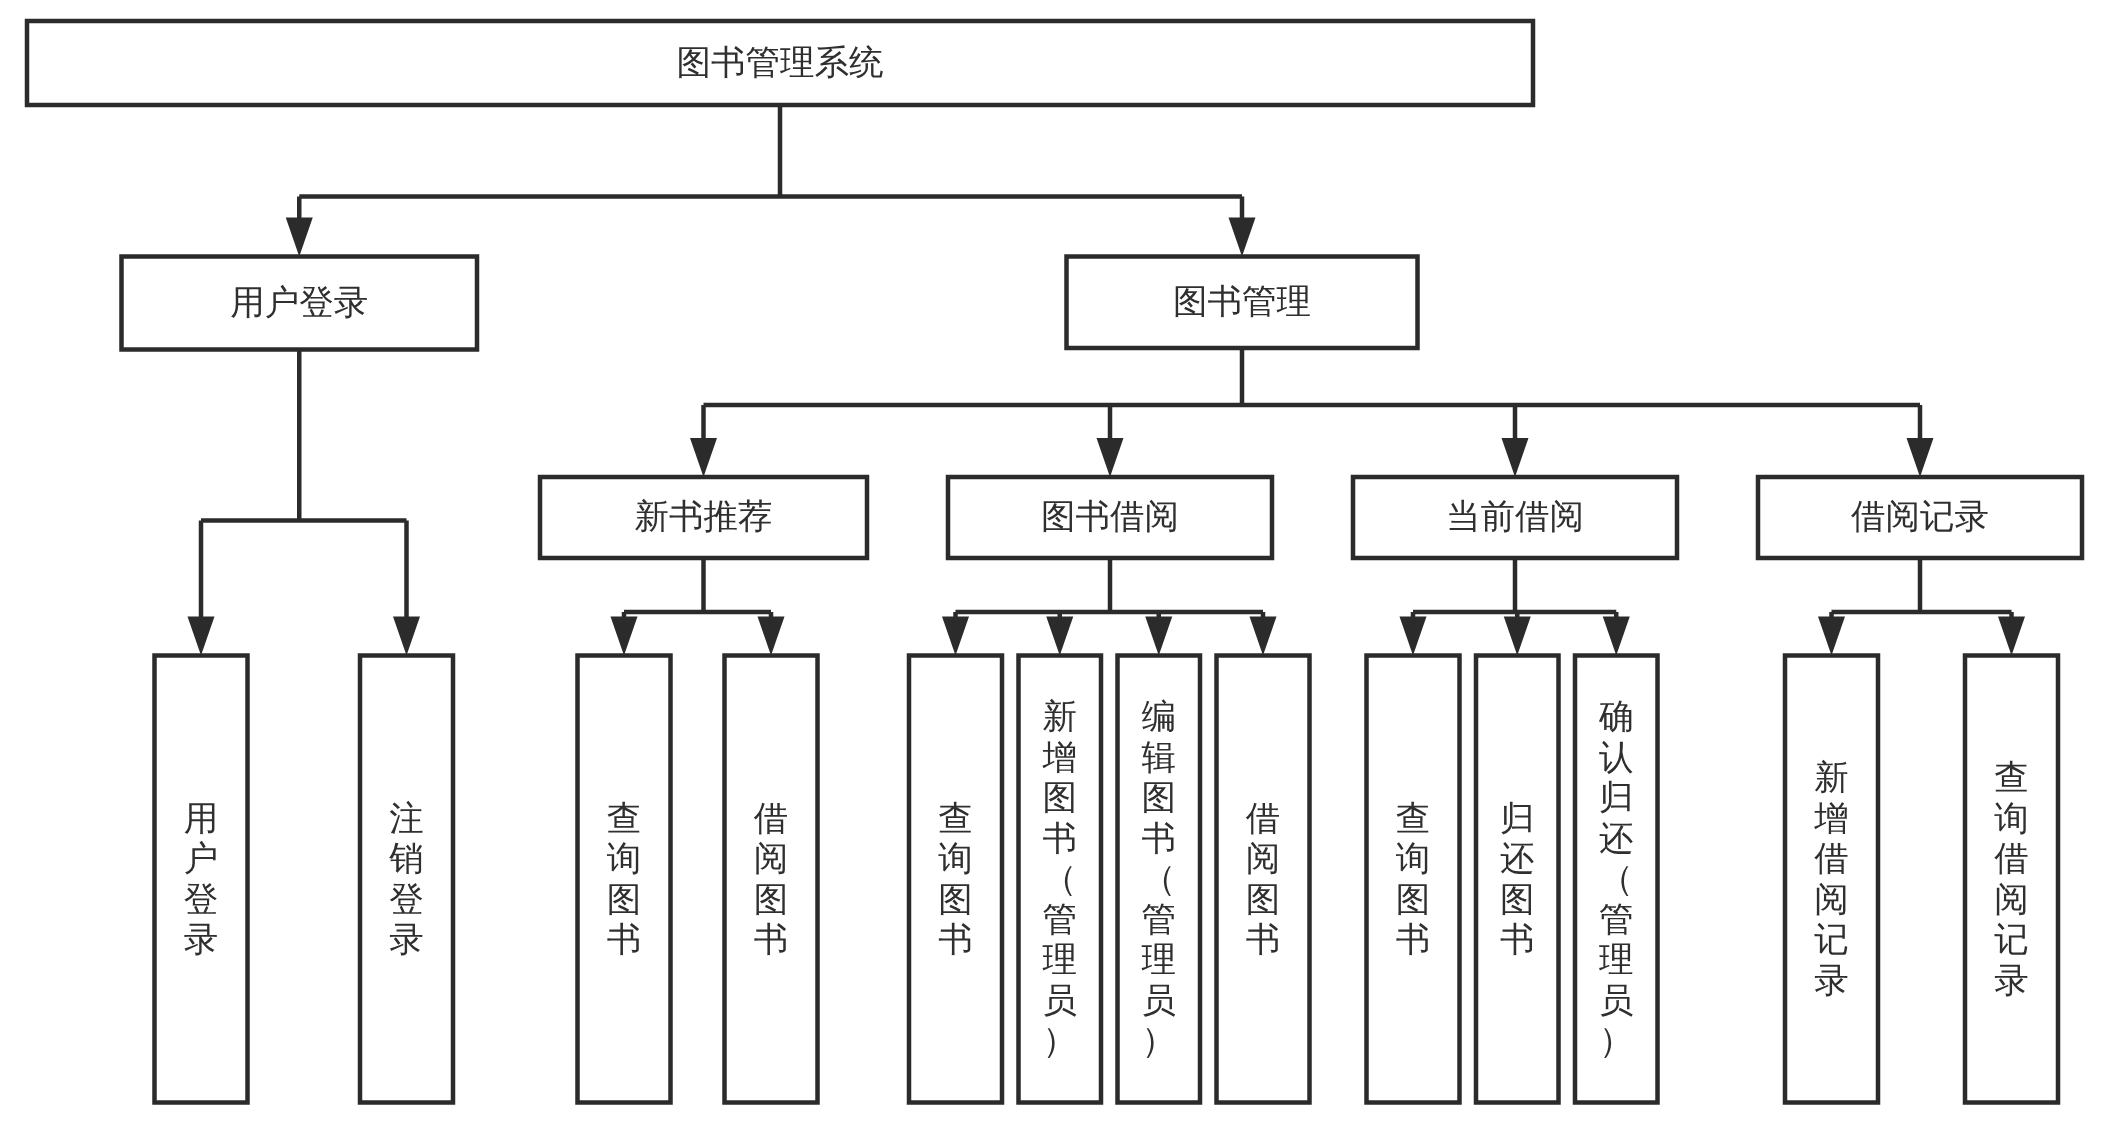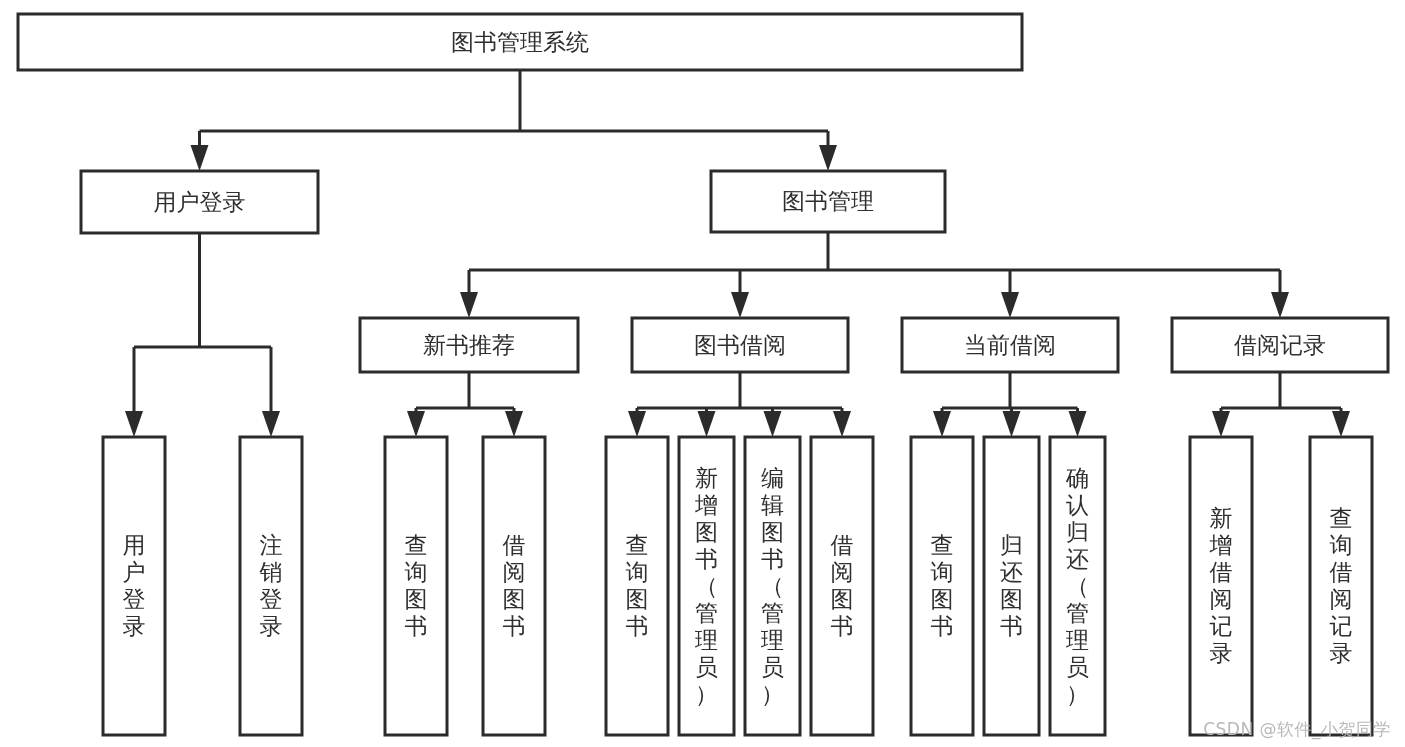--- a/index.html
+++ b/index.html
@@ -200,15 +200,14 @@
           <rect x="1190" y="437" width="62" height="298" class="node-rect"></rect>
           <text x="1221" y="526.06" class="node-text-vert"><tspan x="1221" dy="0">新</tspan><tspan x="1221" dy="27">增</tspan><tspan x="1221" dy="27">借</tspan><tspan x="1221" dy="27">阅</tspan><tspan x="1221" dy="27">记</tspan><tspan x="1221" dy="27">录</tspan></text>
         </g>
         <g>
           <rect x="1310" y="437" width="62" height="298" class="node-rect"></rect>
           <text x="1341" y="526.06" class="node-text-vert"><tspan x="1341" dy="0">查</tspan><tspan x="1341" dy="27">询</tspan><tspan x="1341" dy="27">借</tspan><tspan x="1341" dy="27">阅</tspan><tspan x="1341" dy="27">记</tspan><tspan x="1341" dy="27">录</tspan></text>
         </g>
       </g>
   </svg>
 
-  <div class="watermark">CSDN @软件_小贺同学</div>
 
 </div>
 
 </body></html>

